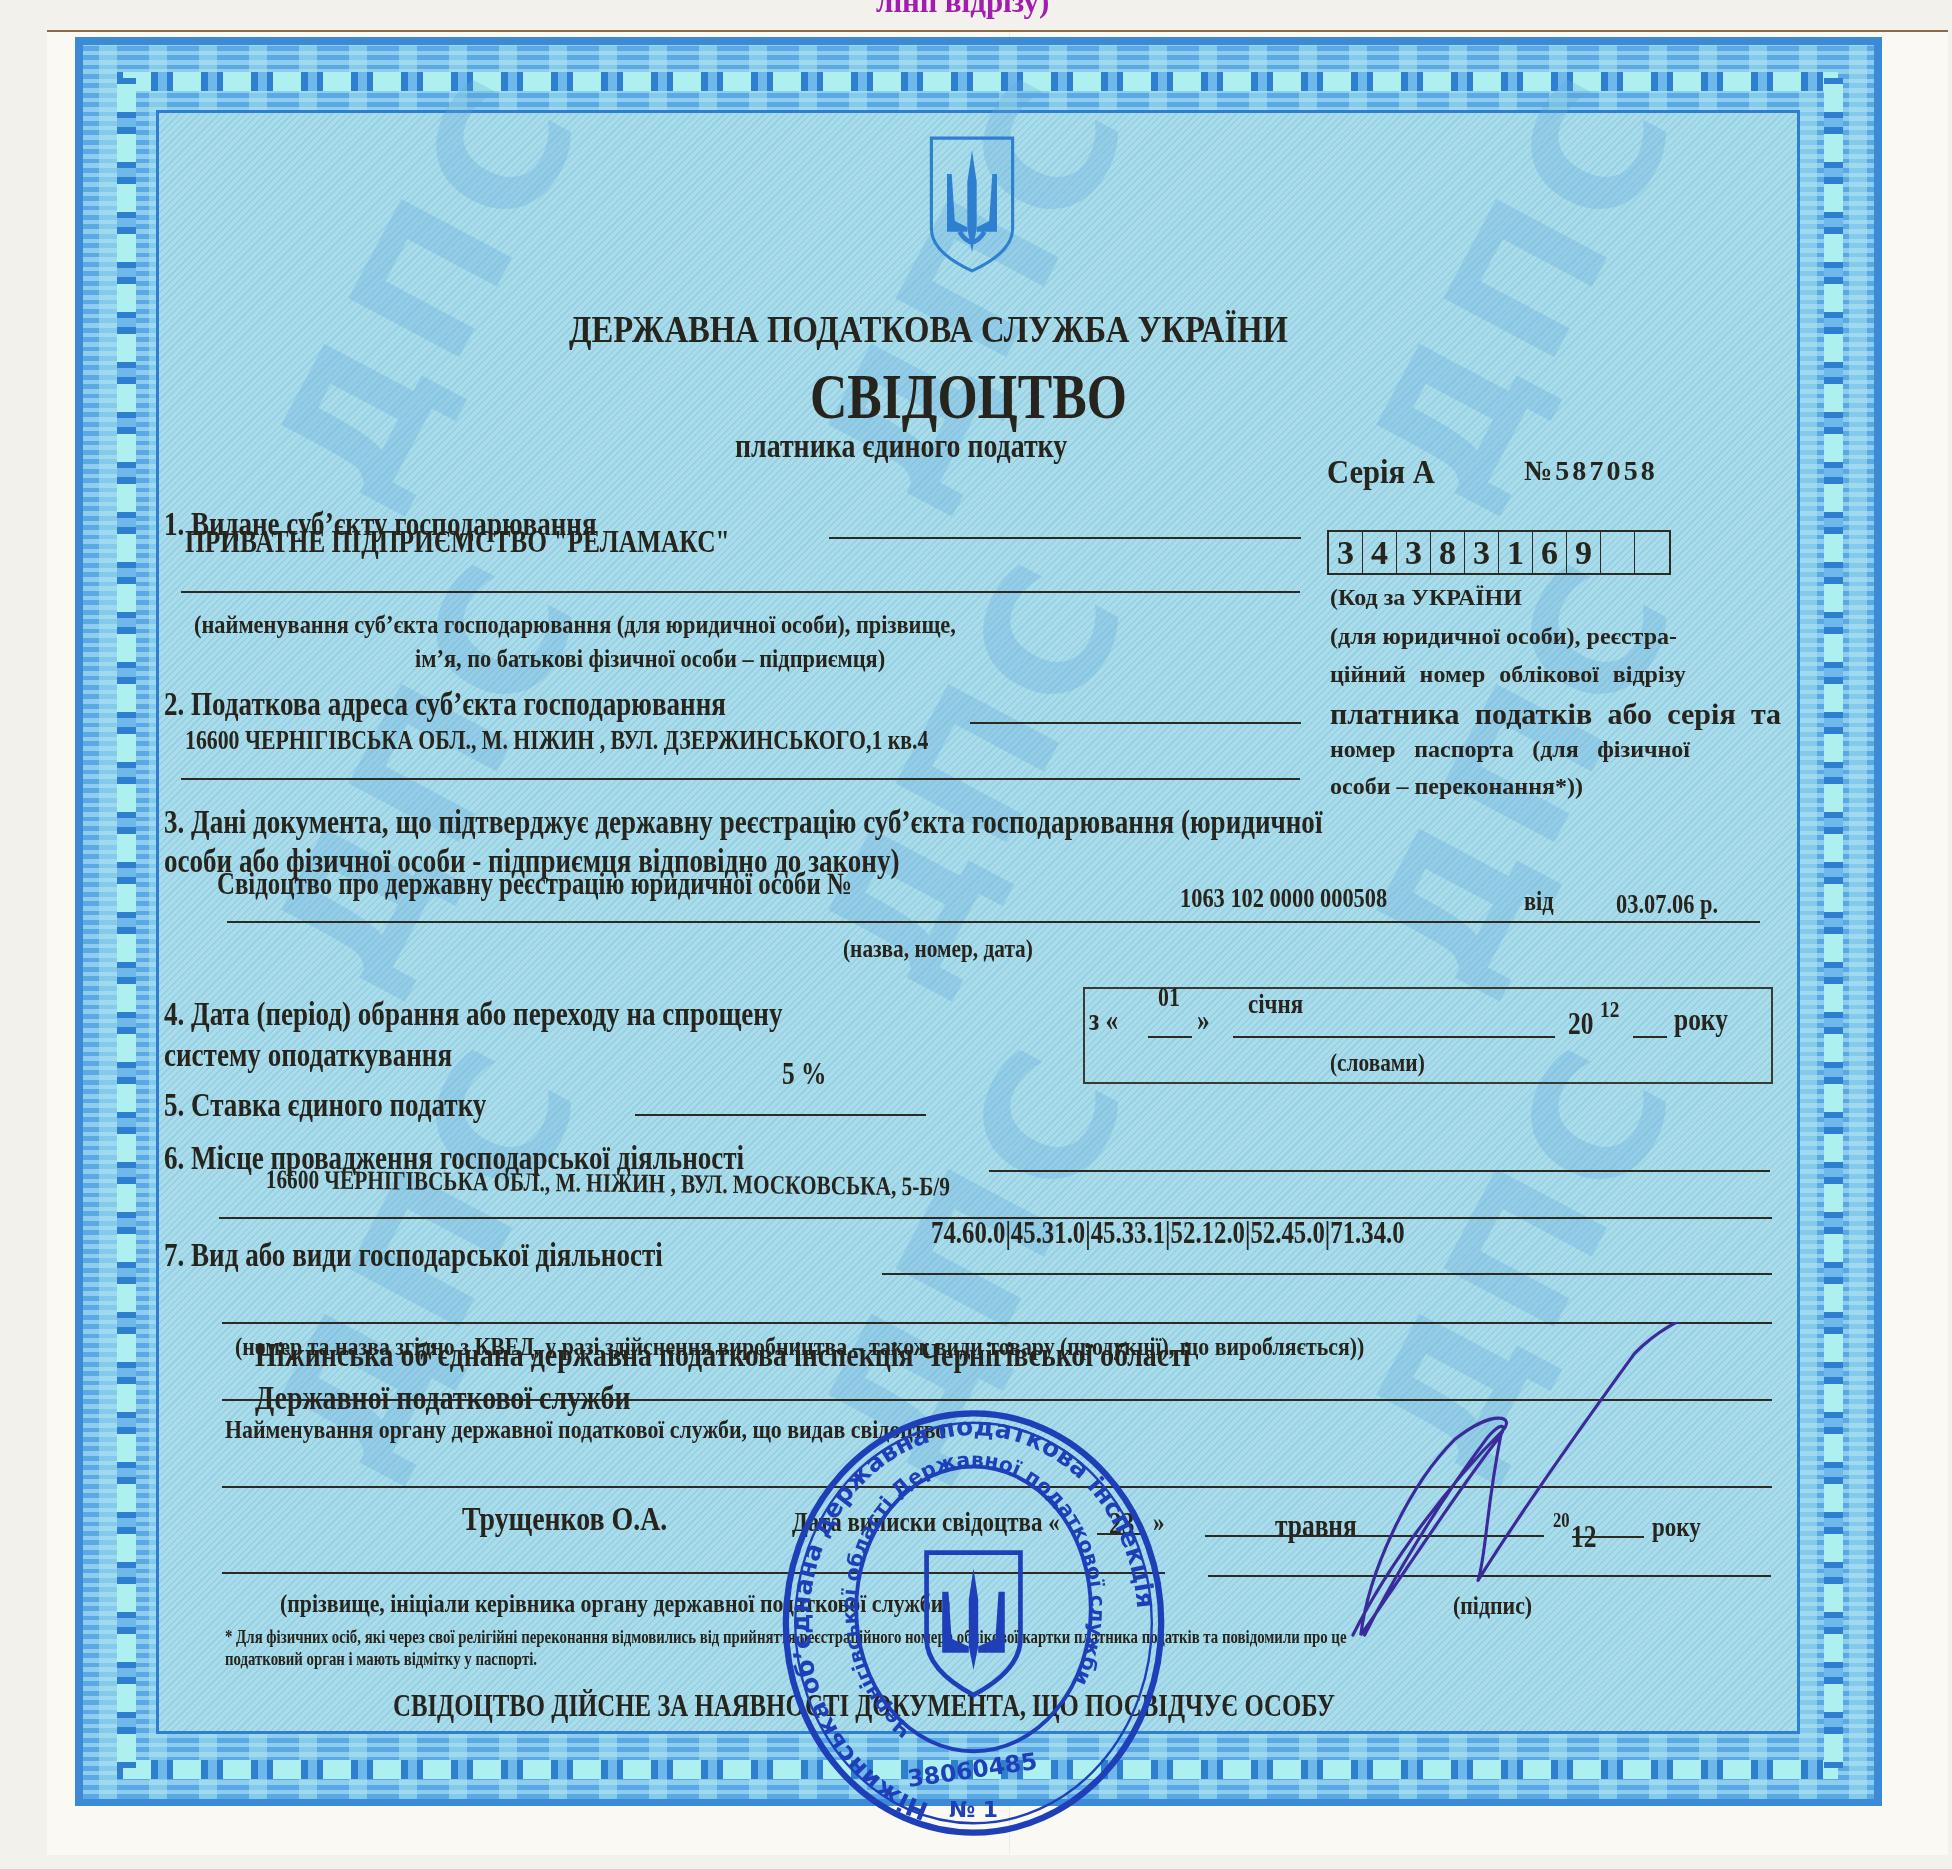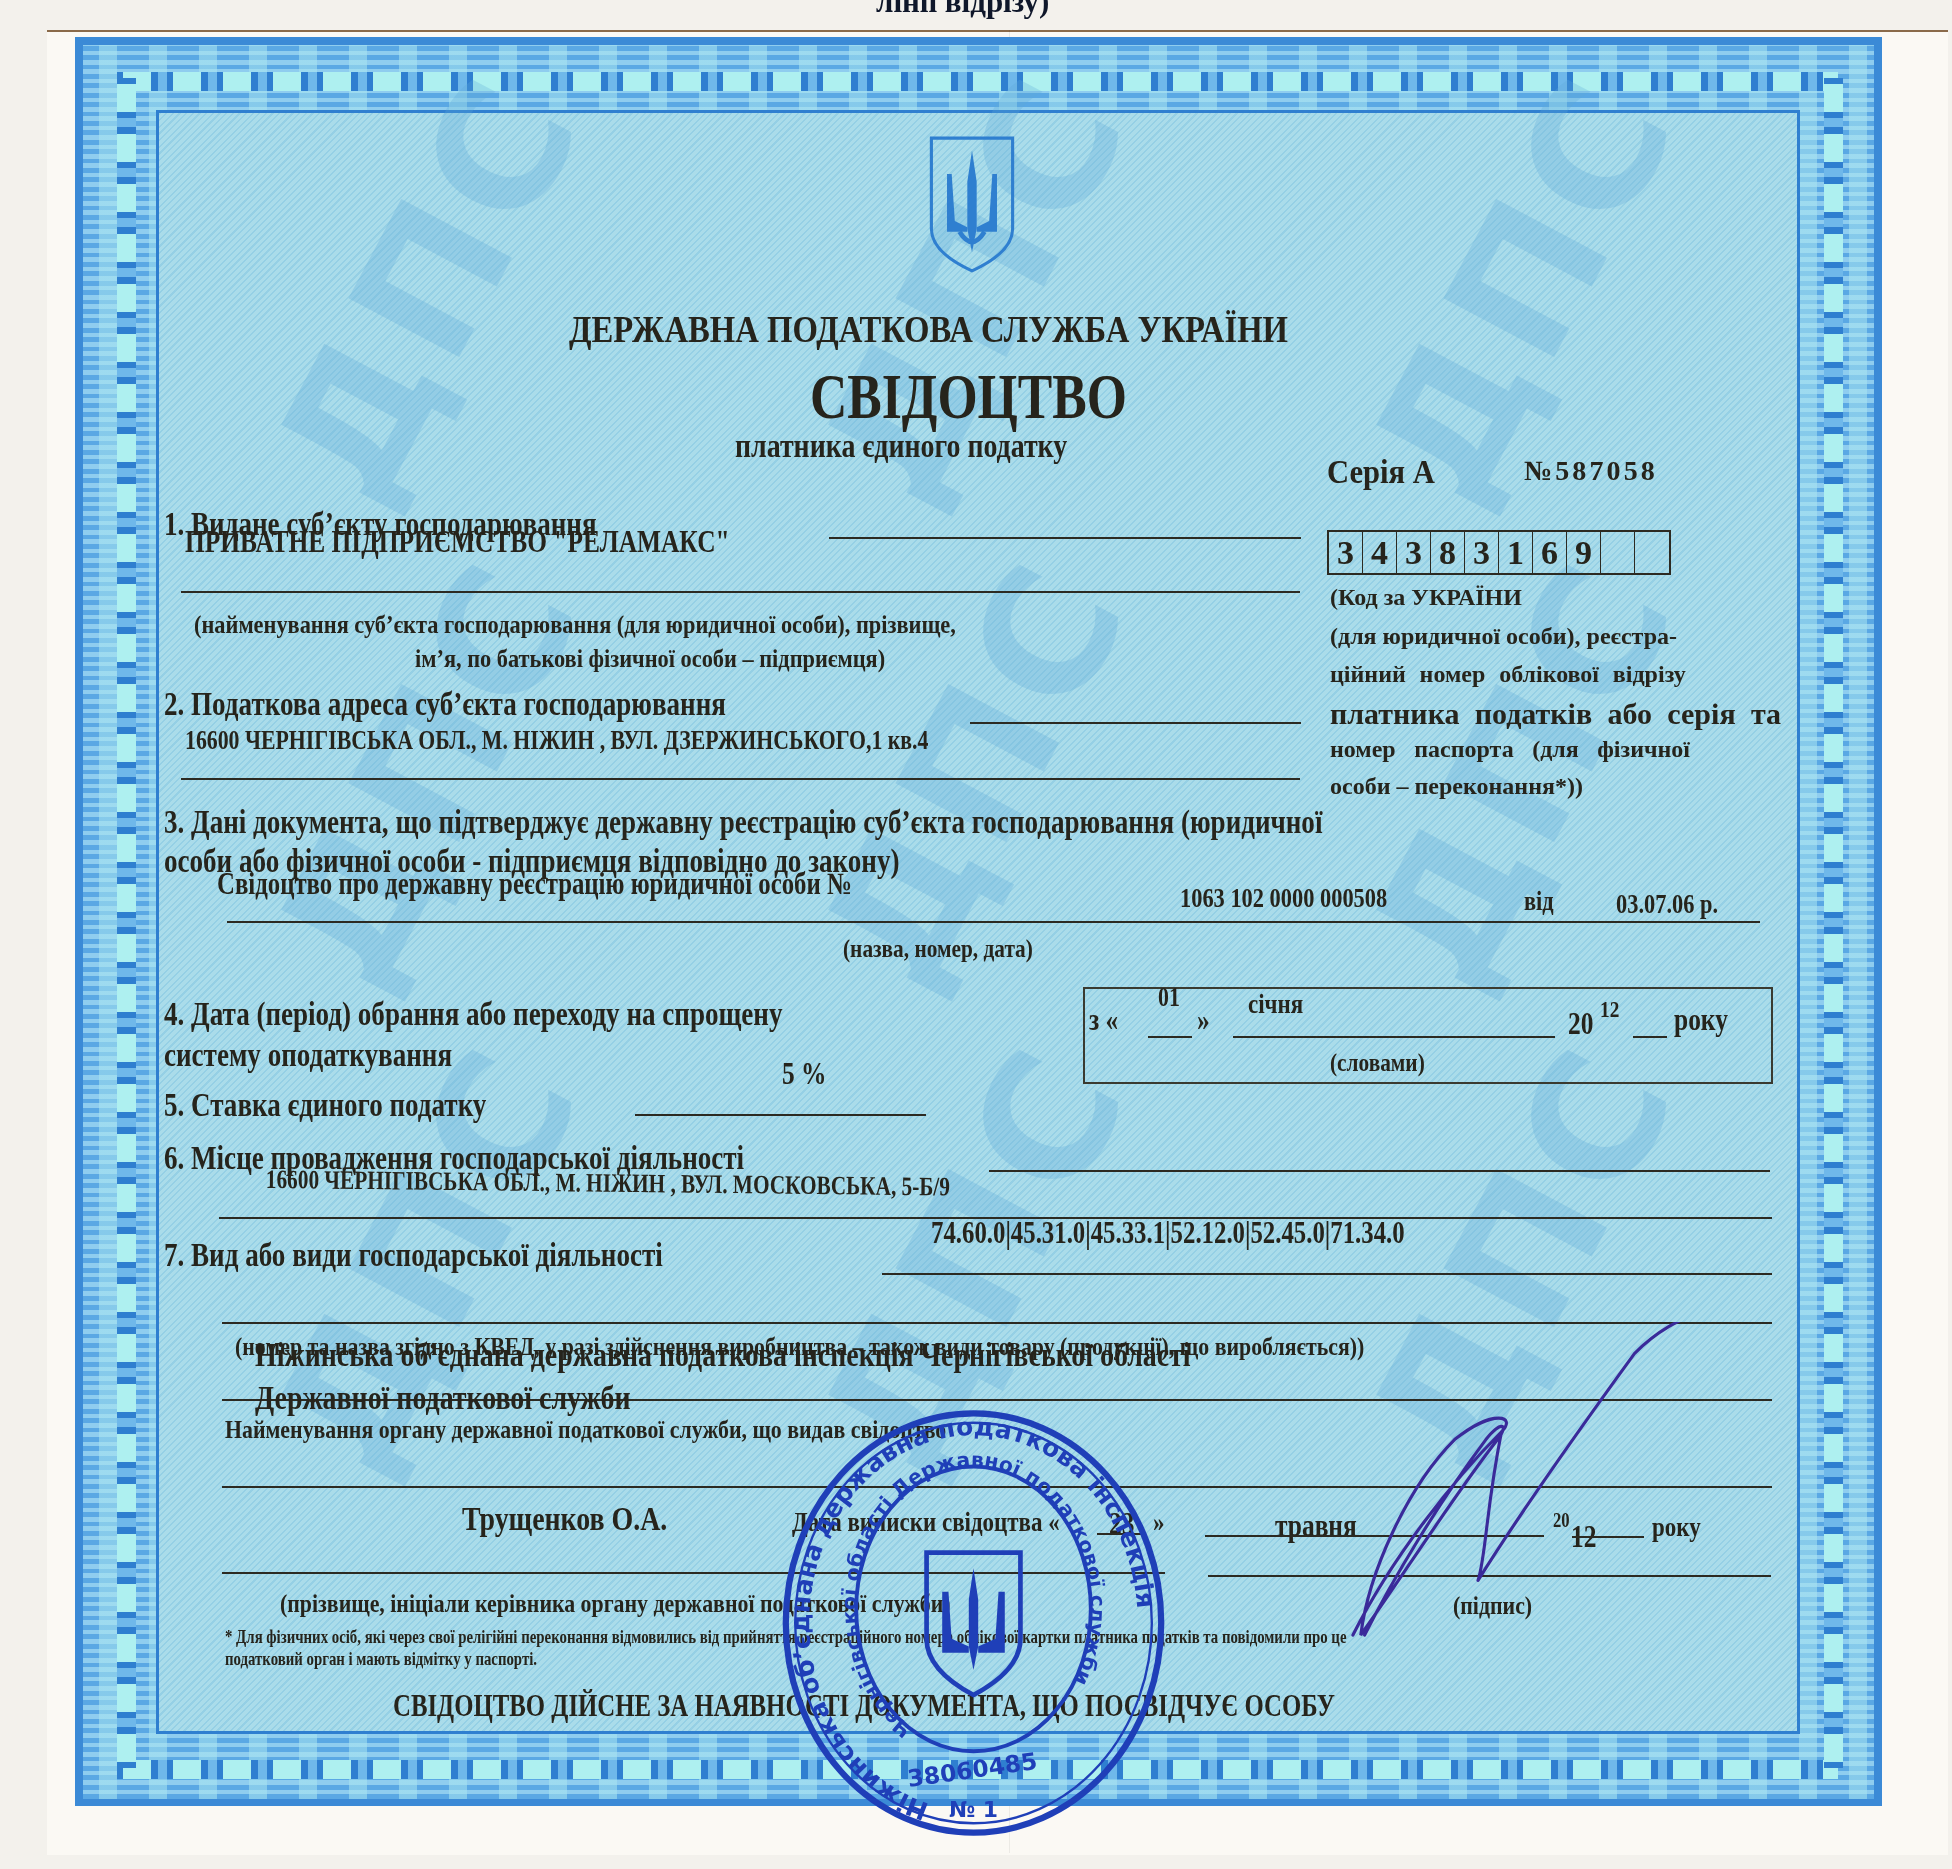--- a/index.html
+++ b/index.html
@@ -1,21 +1,21 @@
 <!DOCTYPE html>
 <html style="font-size:12.5px"><head>
 <meta charset="utf-8">
 <style>
   html, body { margin:0; padding:0; }
   body { width:1952px; height:1870px; background:#f3f1ec; position:relative; overflow:hidden;
          font-family:"Liberation Serif", "DejaVu Serif", serif; color:#26241c; }
   .abs { position:absolute; }
   .paper { left:47px; top:30px; width:1901px; height:1823px; background:#fbf9f4; border-top:2.3px solid #8a6a4a; }
   .fold { left:1009px; top:30px; width:0.8px; height:1823px; background:rgba(0,0,0,0.06); }
-  .topcut { left:876px; top:0px; font-size:31px; font-weight:bold; color:#0f172a; line-height:31px; height:26.6px; overflow:hidden; }
+  .topcut { left:876px; top:0px; font-size:31px; font-weight:bold; color:#a21caf; line-height:31px; height:26.6px; overflow:hidden; }
   .topcut span { position:relative; top:-14px; }
 
   .outer { left:75px; top:37px; width:1807px; height:1769px; background:#3b8ad6; }
   .outer-inner { left:83px; top:45px; width:1791px; height:1754px;
      background:
        repeating-linear-gradient(90deg, rgba(255,255,255,0.0) 0 15.6px, rgba(170,230,240,0.55) 15.6px 34px, rgba(255,255,255,0.0) 34px 50px),
        repeating-linear-gradient(0deg, #5aa8e4 0 4.7px, #8fcdef 4.7px 9.4px);
   }
   .chain-h { height:19px; background:repeating-linear-gradient(90deg, #2f7fd0 0 6.3px, #aef0f0 6.3px 34px, #2f7fd0 34px 41px, #6fb8ea 41px 50px); }
   .chain-v { width:19px; background:repeating-linear-gradient(0deg, #2f7fd0 0 6.3px, #aef0f0 6.3px 34px, #2f7fd0 34px 41px, #6fb8ea 41px 50px); }

